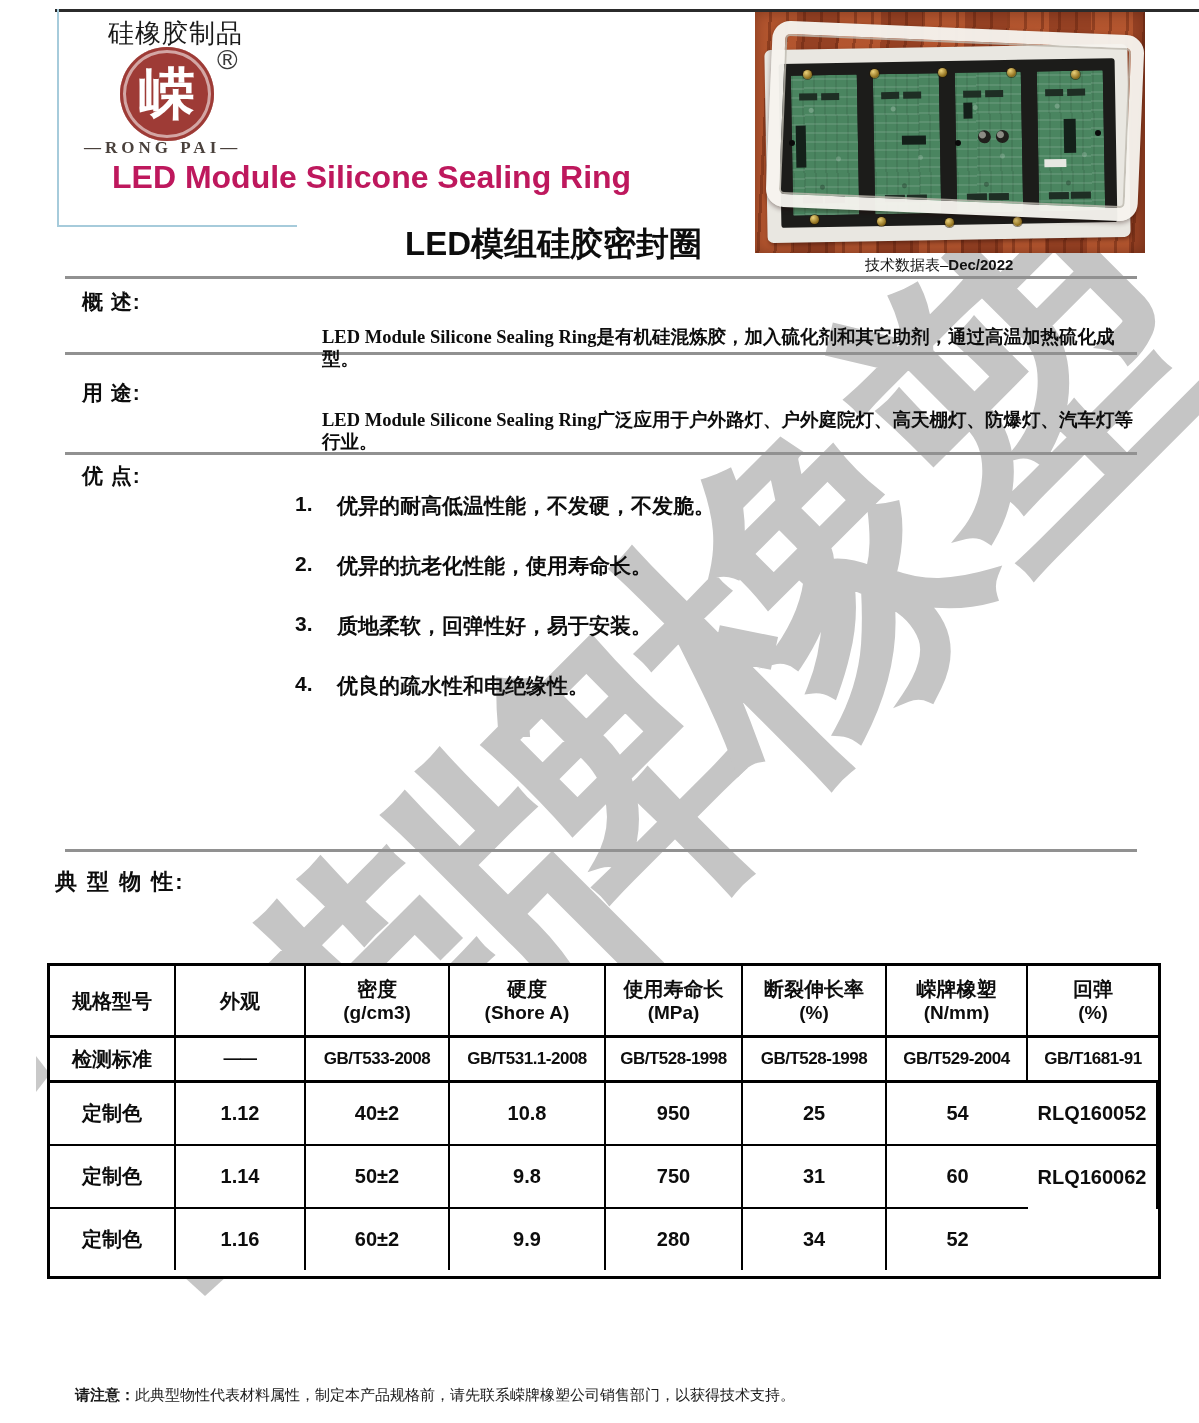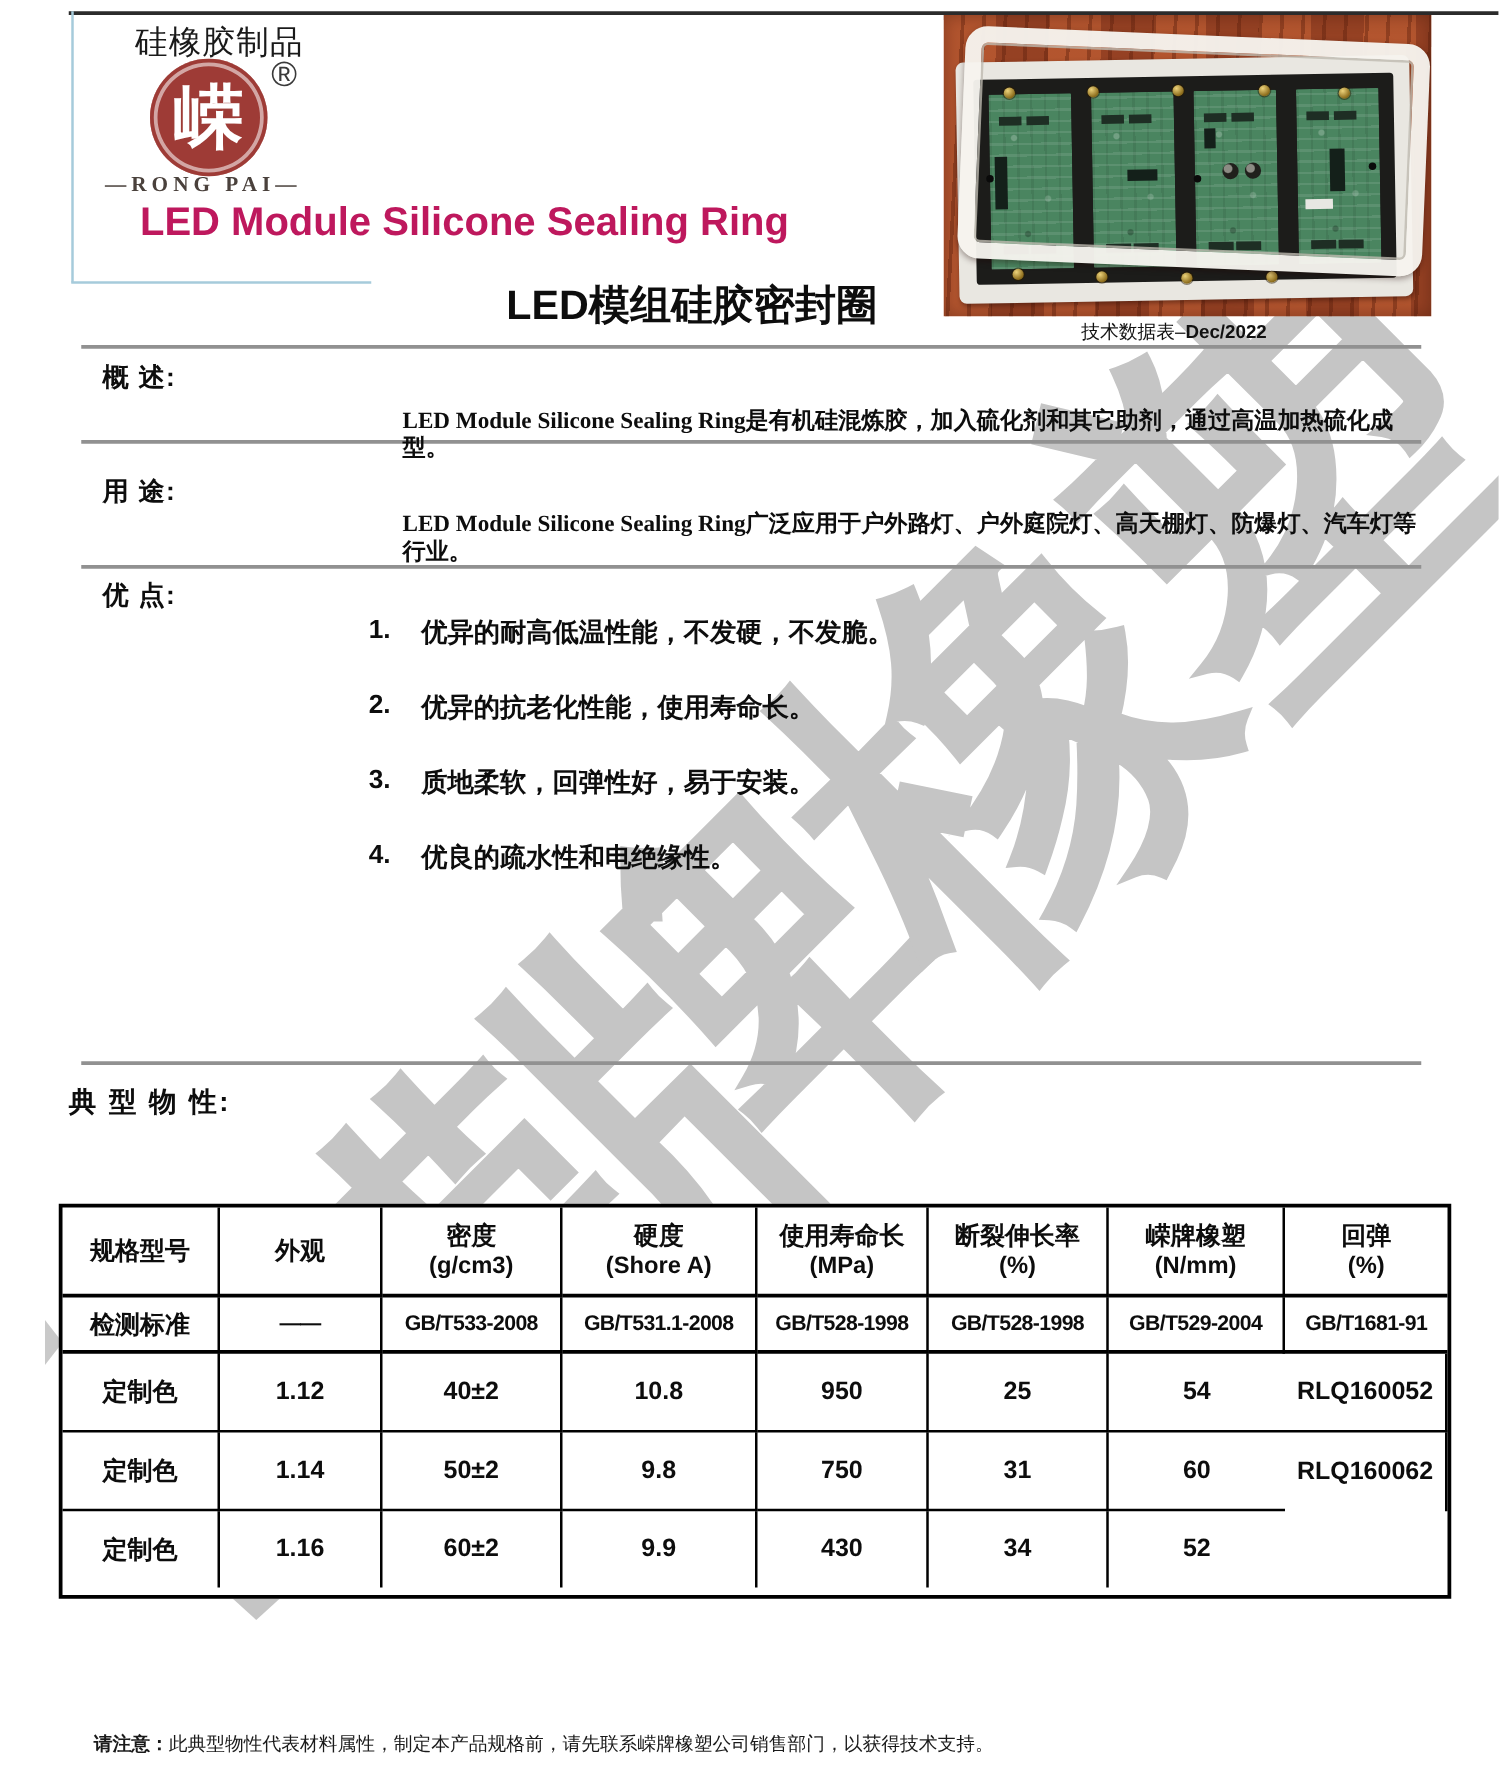--- a/index.html
+++ b/index.html
@@ -268,21 +268,21 @@
     <div class="cell drow">9.8</div>
     <div class="cell drow">750</div>
     <div class="cell drow">31</div>
     <div class="cell drow last-col">60</div>
 
     <div class="cell drow brow">RLQ160062</div>
     <div class="cell drow brow">定制色</div>
     <div class="cell drow brow">1.16</div>
     <div class="cell drow brow">60±2</div>
     <div class="cell drow brow">9.9</div>
-    <div class="cell drow brow">430</div>
+    <div class="cell drow brow">280</div>
     <div class="cell drow brow">34</div>
     <div class="cell drow brow last-col">52</div>
   </div>
 
   <div class="layer footer-note">
     <b>请注意：</b><span>此典型物性代表材料属性，制定本产品规格前，请先联系嵘牌橡塑公司销售部门，以获得技术支持。</span>
   </div>
 
 </div>
 

